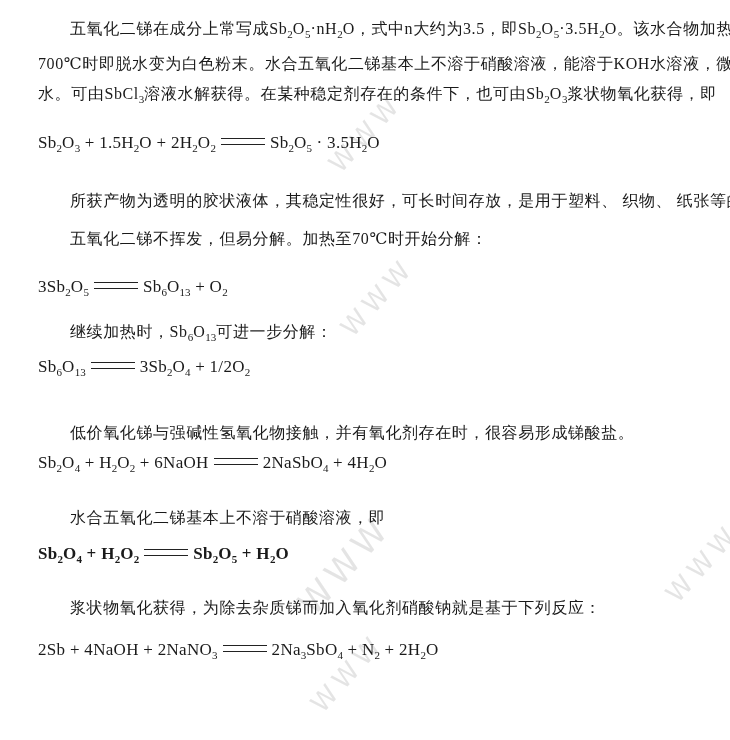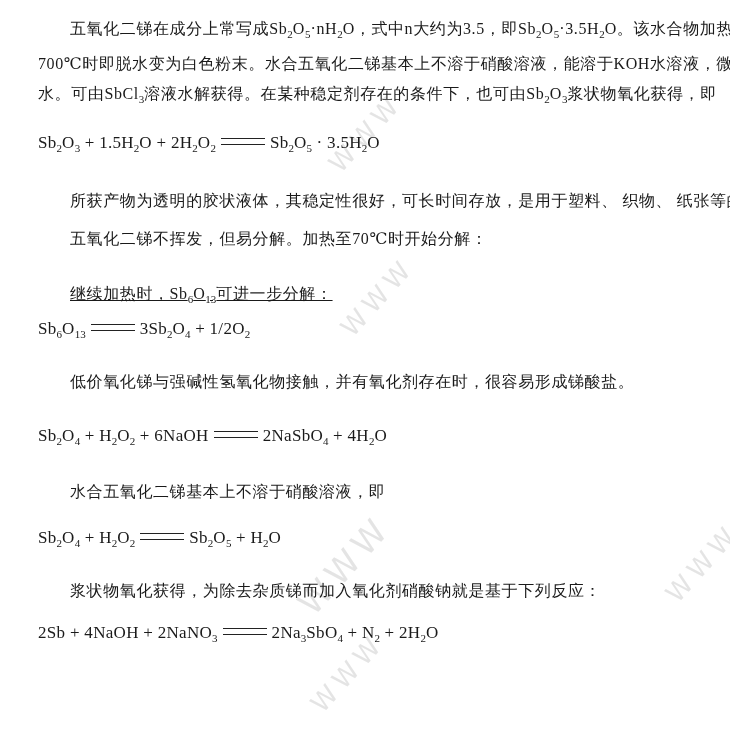--- a/index.html
+++ b/index.html
@@ -44,26 +44,26 @@
     box-sizing: border-box;
     margin: 0 5px;
     vertical-align: 3px;
   }
   sub { font-size: 11px; letter-spacing: 0; }
   
   .mt-eq1 { margin-top: 14px; }
   .mt-p2  { margin-top: 22px; }
   .mt-p3  { margin-top: 8px; }
   .mt-eq2 { margin-top: 18px; }
-  .mt-p4  { margin-top: 25px; text-decoration: underline; }
+  .mt-p4  { margin-top: 10px; }
   .mt-eq3 { }
-  .mt-p5  { margin-top: 18px; }
-  .mt-eq4 { margin-top: 24px; }
+  .mt-p5  { margin-top: 30px; }
+  .mt-eq4 { margin-top: 0; }
   .mt-p6  { margin-top: 20px; }
-  .mt-eq5 { margin-top: 16px; }
+  .mt-eq5 { margin-top: 6px; font-weight: bold; }
   .mt-p7  { margin-top: 18px; }
   .mt-eq7 { margin-top: 12px; }
   
   .watermark {
     position: absolute;
     z-index: 0;
     color: #b5b5b5;
     opacity: 0.35;
     font-size: 26px;
     letter-spacing: 6px;
@@ -100,20 +100,23 @@
   </div>
 
   <div class="para mt-p2">
     <div class="line indent">所获产物为透明的胶状液体，其稳定性很好，可长时间存放，是用于塑料、 织物、 纸张等的</div>
   </div>
 
   <div class="para mt-p3">
     <div class="line indent">五氧化二锑不挥发，但易分解。加热至70℃时开始分解：</div>
   </div>
 
+  <div class="equation mt-eq2">
+    <span class="eq-lhs">3Sb<sub>2</sub>O<sub>5</sub></span><span class="eq-double-line"></span><span class="eq-rhs">Sb<sub>6</sub>O<sub>13</sub> + O<sub>2</sub></span>
+  </div>
 
   <div class="para mt-p4">
     <div class="line indent">继续加热时，Sb<sub>6</sub>O<sub>13</sub>可进一步分解：</div>
   </div>
 
   <div class="equation mt-eq3">
     <span class="eq-lhs">Sb<sub>6</sub>O<sub>13</sub></span><span class="eq-double-line"></span><span class="eq-rhs">3Sb<sub>2</sub>O<sub>4</sub> + 1/2O<sub>2</sub></span>
   </div>
 
   <div class="para mt-p5">

